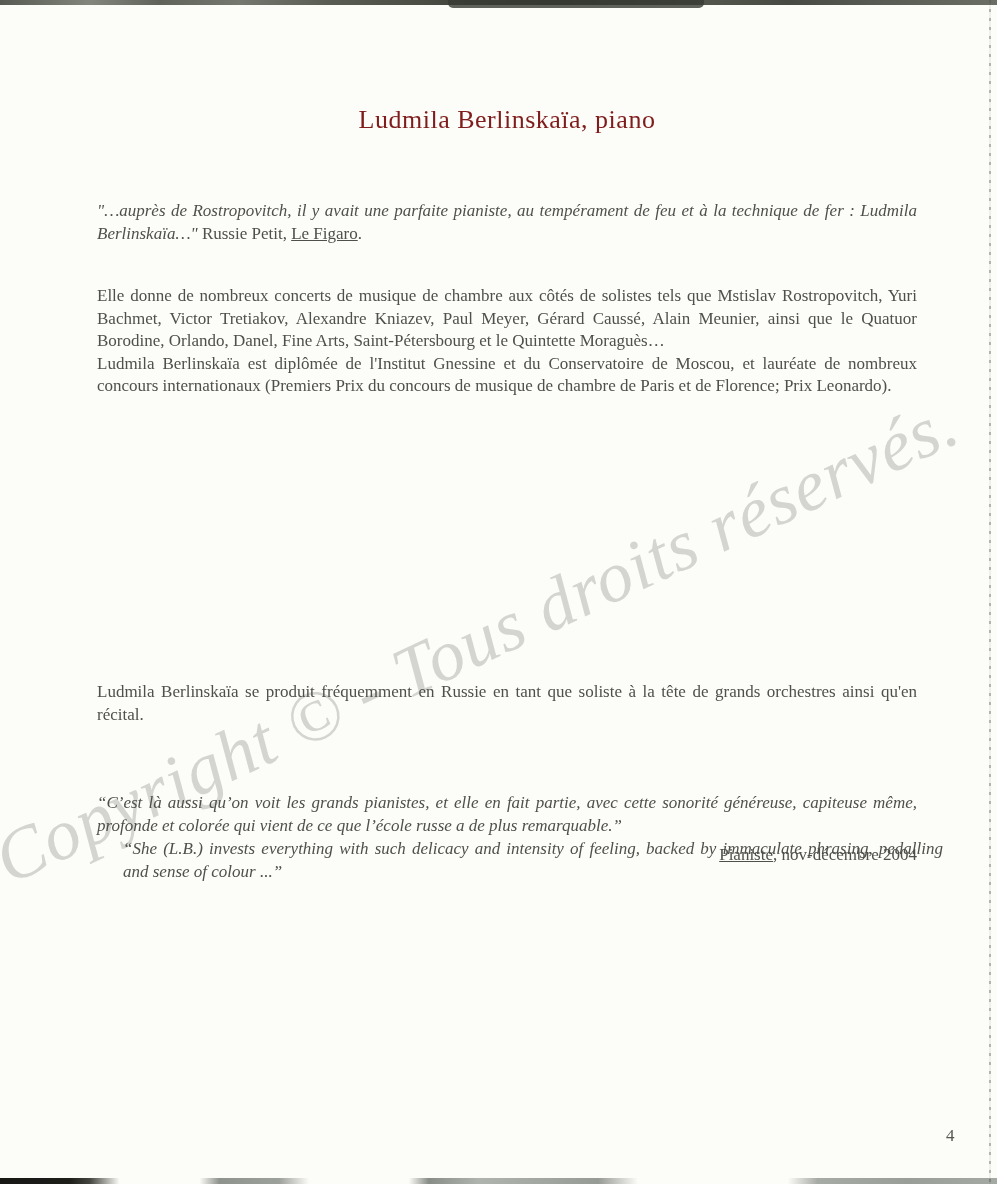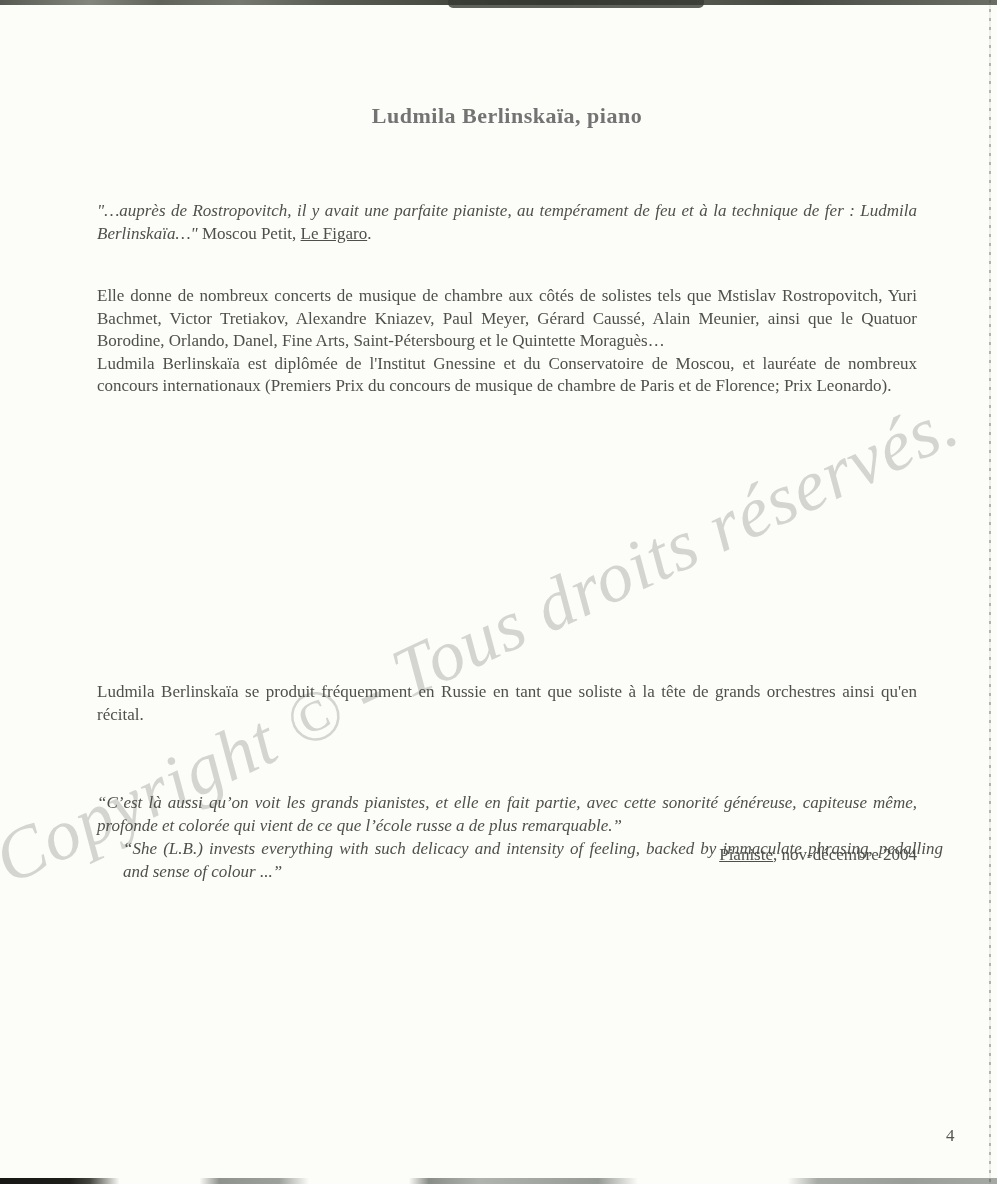--- a/index.html
+++ b/index.html
@@ -44,21 +44,21 @@
     position: absolute; left: -18px; top: 826px; z-index: 1;
     font-size: 72px; font-style: italic; letter-spacing: 1px;
     white-space: nowrap; color: #b4b4b0; opacity: .55;
     transform: rotate(-25deg); transform-origin: 0 0;
     pointer-events: none;
   }
   
   .layer { position: absolute; z-index: 2; left: 97px; width: 820px; }
   .doc-title {
     top: 88px; text-align: center;
-    font-size: 22px; font-weight: bold; color: #737373; letter-spacing: .5px;
+    font-size: 26px; font-weight: normal; color: #7f1d1d; letter-spacing: .5px;
   }
   .body-text { font-size: 17px; line-height: 22.5px; text-align: justify; }
   .body-text p { margin: 0; }
   .quote-figaro { top: 200px; }
   .italic { font-style: italic; }
   .upright { font-style: normal; }
   .underlined { text-decoration: underline; }
   .bio { top: 285px; }
   .career { top: 645px; margin-top: 36px; }
   .smallcaps { font-variant: small-caps; letter-spacing: .3px; }
@@ -80,21 +80,21 @@
   <div class="scan-top"></div>
   <div class="scan-top-blob"></div>
   <div class="scan-bottom"></div>
   <div class="scan-right"></div>
 
   <div class="watermark">Copyright © - Tous droits réservés.</div>
 
   <h1 class="layer doc-title">Ludmila Berlinskaïa, piano</h1>
 
   <div class="layer body-text quote-figaro">
-    <span class="italic">"…auprès de Rostropovitch, il y avait une parfaite pianiste, au tempérament de feu et à la technique de fer : Ludmila Berlinskaïa…" </span><span class="upright">Moscou Petit, </span><span class="upright underlined">Le Figaro</span><span class="upright">.</span>
+    <span class="italic">"…auprès de Rostropovitch, il y avait une parfaite pianiste, au tempérament de feu et à la technique de fer : Ludmila Berlinskaïa…" </span><span class="upright">Russie Petit, </span><span class="upright underlined">Le Figaro</span><span class="upright">.</span>
   </div>
 
   <div class="layer body-text bio">
     <p>Elle donne de nombreux concerts de musique de chambre aux côtés de solistes tels que Mstislav Rostropovitch, Yuri Bachmet, Victor Tretiakov, Alexandre Kniazev, Paul Meyer, Gérard Caussé, Alain Meunier, ainsi que le Quatuor Borodine, Orlando, Danel, Fine Arts, Saint-Pétersbourg et le Quintette Moraguès…</p>
     <p>Ludmila Berlinskaïa est diplômée de l'Institut Gnessine et du Conservatoire de Moscou, et lauréate de nombreux concours internationaux (Premiers Prix du concours de musique de chambre de Paris et de Florence; Prix Leonardo).</p>
   </div>
 
   <div class="layer body-text career">
     <p>Ludmila Berlinskaïa se produit fréquemment en Russie en tant que soliste à la tête de grands orchestres ainsi qu'en récital.</p>
   </div>

